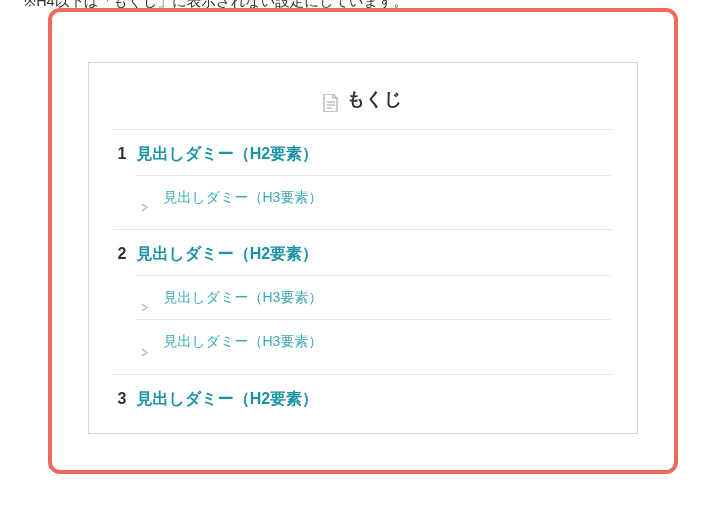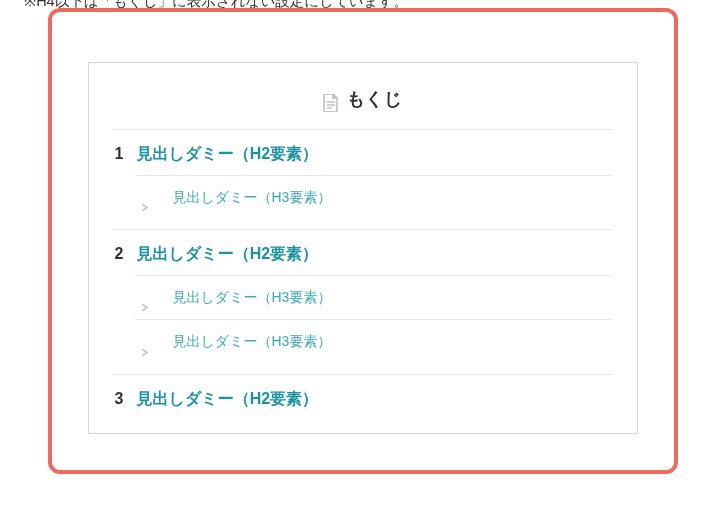--- a/index.html
+++ b/index.html
@@ -81,20 +81,21 @@
   }
   ol.lvl1 > li:last-child {
     padding-bottom: 14px;
   }
   ol.lvl1 > li > .item {
     display: flex;
     align-items: baseline;
     gap: 10px;
     font-size: 16px;
     font-weight: 700;
+    text-align: right;
   }
   ol.lvl1 > li > .item .num {
     color: var(--text);
     min-width: 12px;
   }
   ol.lvl1 > li > .item .num::before {
     content: counter(h2cnt);
   }
   ol.lvl1 > li > .item .link {
     color: var(--teal);
@@ -105,21 +106,21 @@
     margin: 6px 0 0 0;
     padding: 0 0 0 20px;
   }
   ul.lvl2 > li {
     border-top: 1px solid var(--divider);
     padding: 9px 0 9px 6px;
     font-size: 14px;
     color: var(--sub-teal);
     display: flex;
     align-items: center;
-    gap: 25px;
+    gap: 16px;
     text-align: right;
   }
   ul.lvl2 > li .arrow {
     width: 7px;
     height: 7px;
     display: inline-block;
   }
 </style>
 </head>
 <body>

